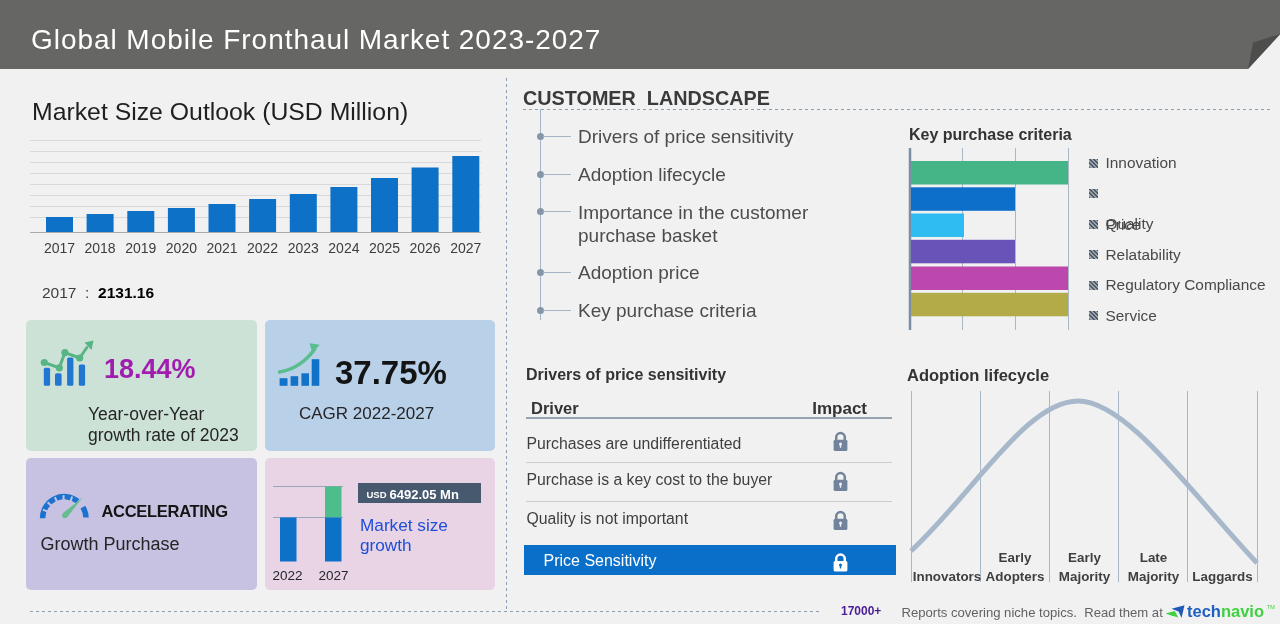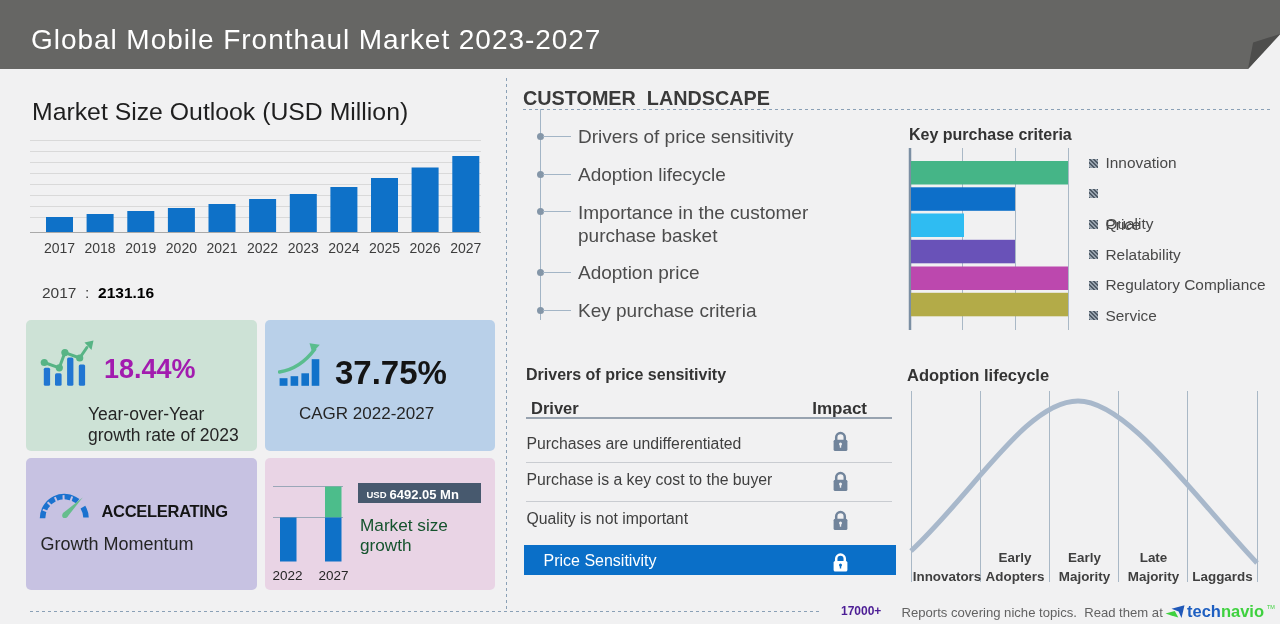--- a/index.html
+++ b/index.html
@@ -111,37 +111,37 @@
     <line x1="11.0" y1="26.1" x2="4.8" y2="23.6"></line>
     <line x1="14.4" y1="20.8" x2="9.6" y2="16.2"></line>
     <line x1="19.6" y1="17.2" x2="16.9" y2="11.1"></line>
     <line x1="25.7" y1="15.8" x2="25.5" y2="9.1"></line>
     <line x1="31.9" y1="16.8" x2="34.2" y2="10.5"></line>
   </g>
   <polygon fill="#66bd8d" points="44.7,11.5 28.9,31.4 24.7,27.3"></polygon>
   <circle cx="26.8" cy="29.4" r="2.6" fill="#66bd8d"></circle>
 </svg>
 <div class="abs" style="left:101.5px;top:501.5px;font-size:16.5px;font-weight:bold;color:#141414;letter-spacing:-0.3px;">ACCELERATING</div>
-<div class="abs" style="left:40.5px;top:534px;font-size:18px;color:#252525;">Growth Momentum</div>
+<div class="abs" style="left:40.5px;top:534px;font-size:18px;color:#252525;">Growth Purchase</div>
 
 <svg class="abs" style="left:270px;top:480px;" width="80" height="102" viewBox="0 0 80 102">
   <line x1="3" y1="6.5" x2="73" y2="6.5" stroke="#9aa7b8" stroke-width="1"></line>
   <line x1="3" y1="37.5" x2="73" y2="37.5" stroke="#9aa7b8" stroke-width="1"></line>
   <rect x="10" y="37.5" width="16.5" height="44" fill="#0e71c8"></rect>
   <rect x="55" y="6.5" width="16.5" height="31" fill="#4cbd8b"></rect>
   <rect x="55" y="37.5" width="16.5" height="44" fill="#0e71c8"></rect>
   <g fill="#252525" font-size="13.5" text-anchor="middle">
     <text x="17.5" y="99.5">2022</text>
     <text x="63.4" y="99.5">2027</text>
   </g>
 </svg>
 <div class="abs" style="left:358px;top:483px;width:123px;height:19.5px;background:#47596e;"></div>
 <div class="abs" style="left:366.5px;top:489px;font-size:9.5px;font-weight:bold;color:#fff;">USD</div>
 <div class="abs" style="left:389.5px;top:487px;font-size:13px;font-weight:bold;color:#fff;">6492.05 Mn</div>
-<div class="abs" style="left:360px;top:514.5px;font-size:17.2px;line-height:20px;color:#14532d;">Market size<br>growth</div>
+<div class="abs" style="left:360px;top:514.5px;font-size:17.2px;line-height:20px;color:#1d4ed8;">Market size<br>growth</div>
 
 <div class="abs vdash" style="left:506px;top:78px;height:532px;"></div>
 
 <div class="abs" style="left:523px;top:87px;font-size:19.8px;font-weight:bold;color:#3a3a3a;">CUSTOMER&nbsp; LANDSCAPE</div>
 <div class="abs hdash" style="left:523px;top:109px;width:749px;"></div>
 
 <div class="abs" style="left:539.5px;top:109px;width:1px;height:211px;background:#a3b5c6;"></div>
 
 <div class="abs" style="left:536.5px;top:132.5px;width:7px;height:7px;border-radius:50%;background:#8496a8;"></div>
 <div class="abs" style="left:543px;top:135.5px;width:28px;height:1px;background:#a3b5c6;"></div>

